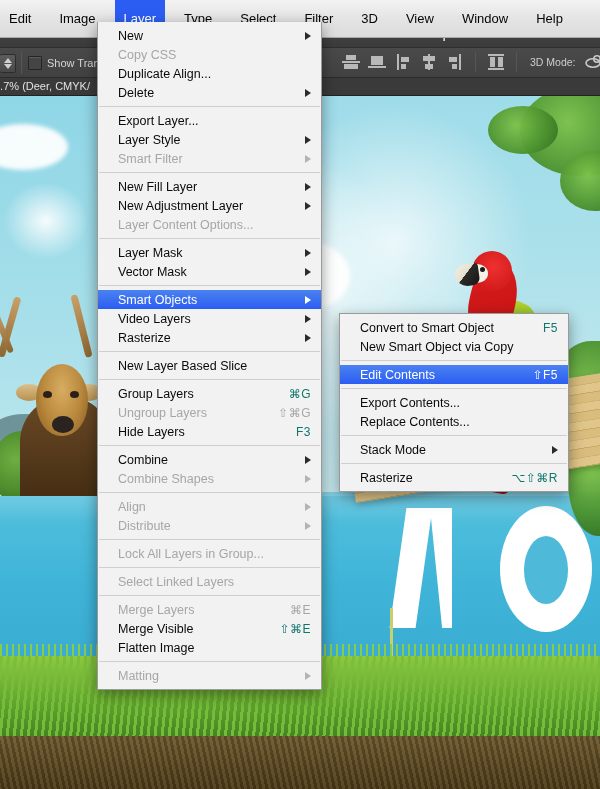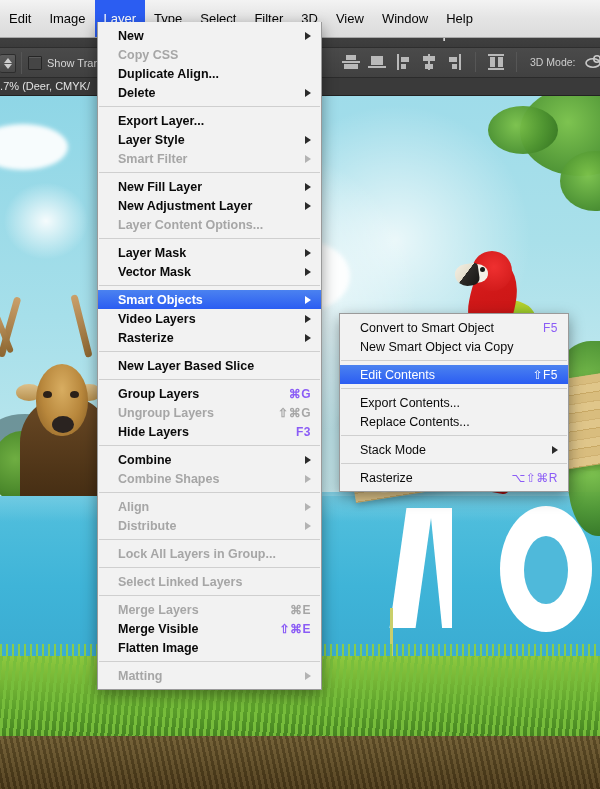--- a/index.html
+++ b/index.html
@@ -22,20 +22,21 @@
   
   .menubar {
     position: absolute;
     top: 0; left: 0;
     width: 600px; height: 38px;
     background: linear-gradient(to bottom, #f3f3f3 0%, #e4e4e4 50%, #dcdcdc 100%);
     border-bottom: 1px solid #a8a8a8;
     display: flex;
     align-items: stretch;
     z-index: 50;
+    gap: 10px;
   }
   .menubar-item {
     display: flex;
     align-items: center;
     padding: 0 9px;
     font-size: 13px;
     color: #050505;
     line-height: 1;
     white-space: nowrap;
     cursor: default;
@@ -401,21 +402,20 @@
     background: #f2f2f2;
     border: 1px solid #9a9a9a;
     border-top: none;
     box-shadow: 0 5px 14px rgba(0,0,0,.40);
     z-index: 100;
     padding: 4px 0;
   }
   #layer-menu {
     left: 97px; top: 22px;
     width: 225px;
-    font-weight: bold;
   }
   #submenu {
     left: 339px; top: 313px;
     width: 230px;
     border-top: 1px solid #9a9a9a;
     z-index: 110;
   }
 
   .mi {
     position: relative;
@@ -428,21 +428,21 @@
     white-space: nowrap;
     cursor: default;
   }
   .mi.disabled { color: #a6a6a6; }
   .mi.sel { background: linear-gradient(to bottom,#4b82f0,#2b5df2); color: #ffffff; }
   .mi .label { flex: 0 0 auto; }
   .mi .shortcut {
     margin-left: auto;
     padding-left: 22px;
     font-size: 12px;
-    color: #8b5cf6;
+    color: #0f766e;
     letter-spacing: .5px;
   }
   .mi.disabled .shortcut { color: #a6a6a6; }
   .mi.sel .shortcut { color: #ffffff; }
   .mi .arrow {
     margin-left: auto;
     width: 0; height: 0;
     border-top: 4.5px solid transparent;
     border-bottom: 4.5px solid transparent;
     border-left: 6px solid #2b2b2b;

